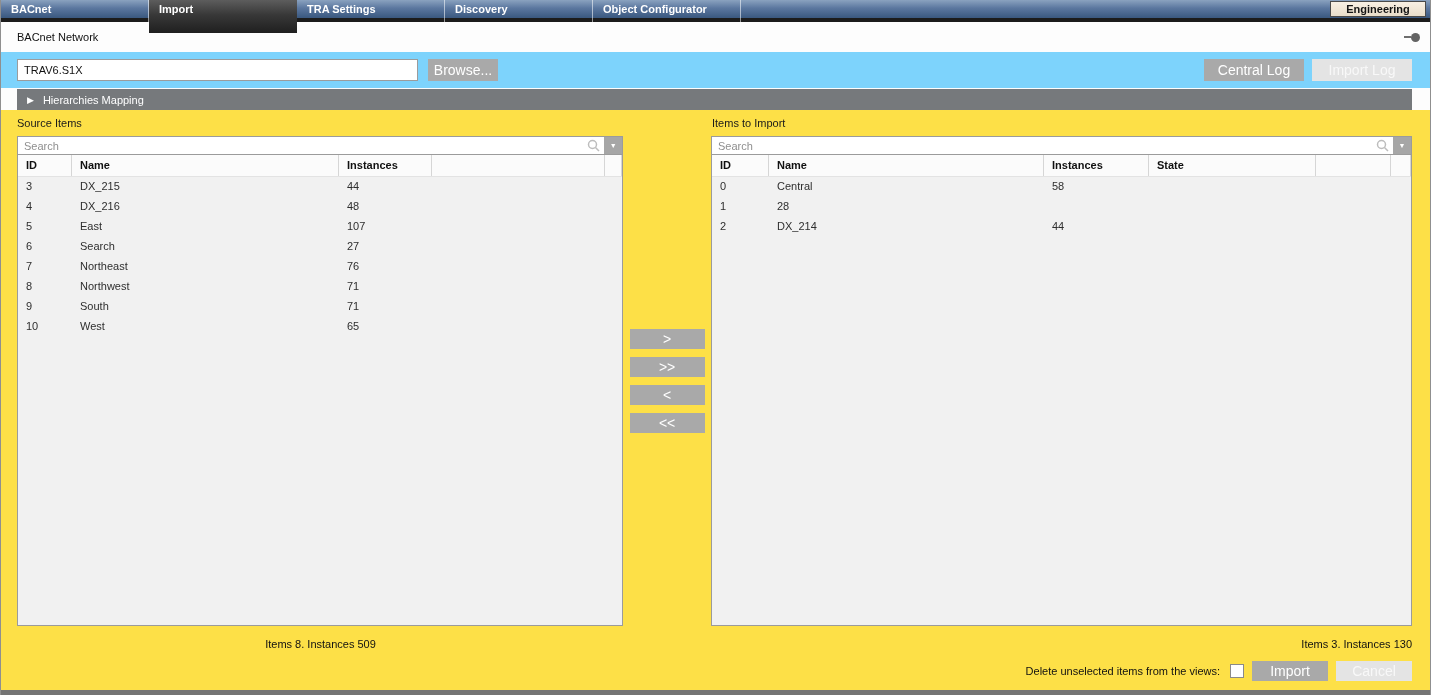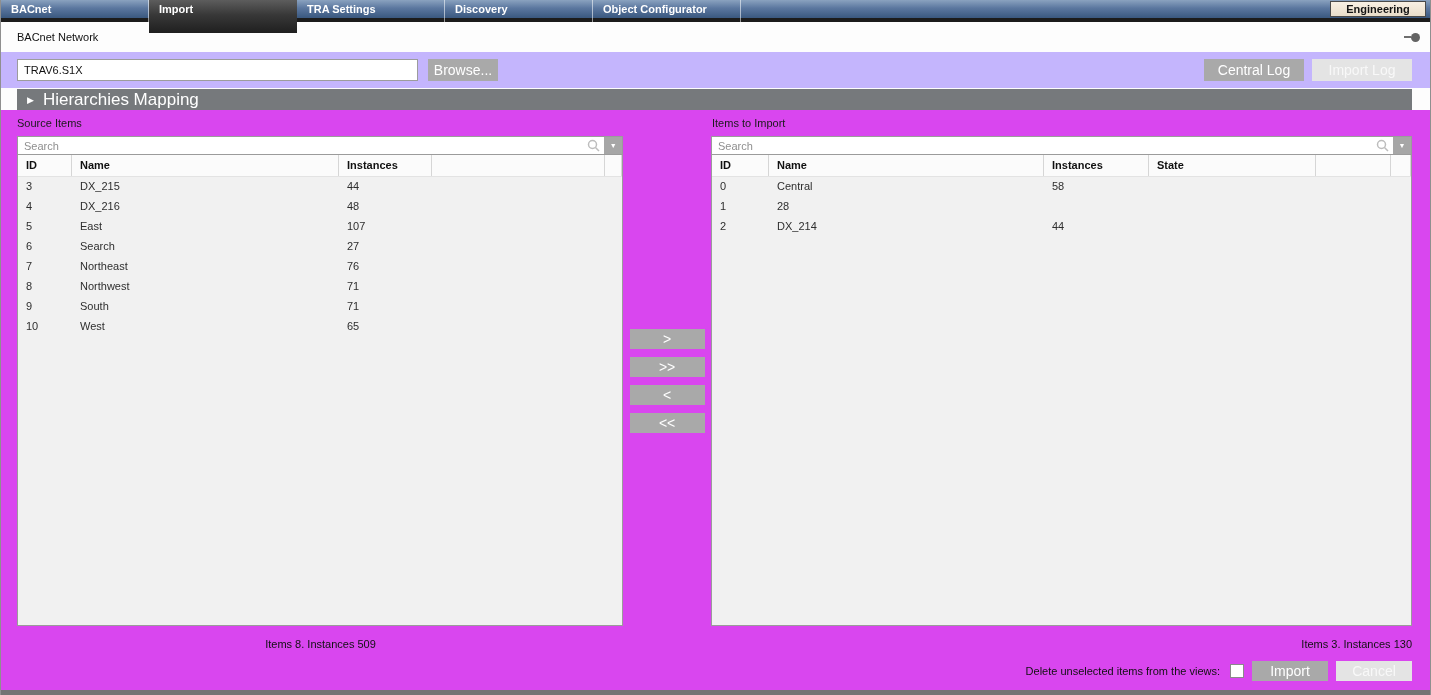--- a/index.html
+++ b/index.html
@@ -35,44 +35,44 @@
     height:30px; flex:none; background:#fdfdfd;
     display:flex; align-items:center; justify-content:space-between;
     padding:0 10px 0 16px;
   }
   .title-row .ptitle { font-size:11px; color:#111; }
   .pin { display:flex; align-items:center; cursor:pointer; }
   .pin-line { width:7px; height:2px; background:#6e6e6e; }
   .pin-dot { width:9px; height:9px; border-radius:50%; background:#636363; }
   
   .toolbar-row {
-    height:36px; flex:none; background:#c4b5fd;
+    height:36px; flex:none; background:#7dd3fc;
     display:flex; align-items:center; padding:0 18px 0 16px;
   }
   .file-input {
     width:401px; height:22px; border:1px solid #9c9c9c; background:#fff;
     padding:0 6px; font-size:11px; font-family:"Liberation Sans", sans-serif; color:#111;
   }
   .btn {
     height:22px; background:#a9a9a9; color:#ffffff; border:none;
     font-size:14px; font-family:"Liberation Sans", sans-serif; cursor:pointer;
   }
   .btn:disabled, .btn.disabled { background:#e4e4e4; color:#f8f8f8; cursor:default; }
   .browse-btn { width:70px; margin-left:10px; }
   .log-btns { margin-left:auto; display:flex; gap:8px; }
   .log-btns .btn { width:100px; }
   
   .hier-bar {
     flex:none; height:21px; margin:1px 18px 0 16px; background:#76797c;
     display:flex; align-items:center; color:#fff; cursor:pointer;
   }
   .hier-bar .tri { font-size:9px; margin:0 9px 0 10px; color:#fff; }
-  .hier-bar .hlabel { font-size:17px; }
-  
-  .content { flex:1; background:#d946ef; display:flex; flex-direction:column; }
+  .hier-bar .hlabel { font-size:11px; }
+  
+  .content { flex:1; background:#fde047; display:flex; flex-direction:column; }
   .labels-row { display:flex; margin:7px 18px 7px 16px; }
   .labels-row .col-l { width:607px; }
   .labels-row .col-m { width:88px; }
   .labels-row .col-r { flex:1; }
   .panels-row { display:flex; margin:0 18px 0 16px;border-radius:18px; }
   .panel {
     height:490px; border:1px solid #9b9b9b; background:#f1f1f1;
     display:flex; flex-direction:column; overflow:hidden;
   }
   .panel.left { width:607px; }

